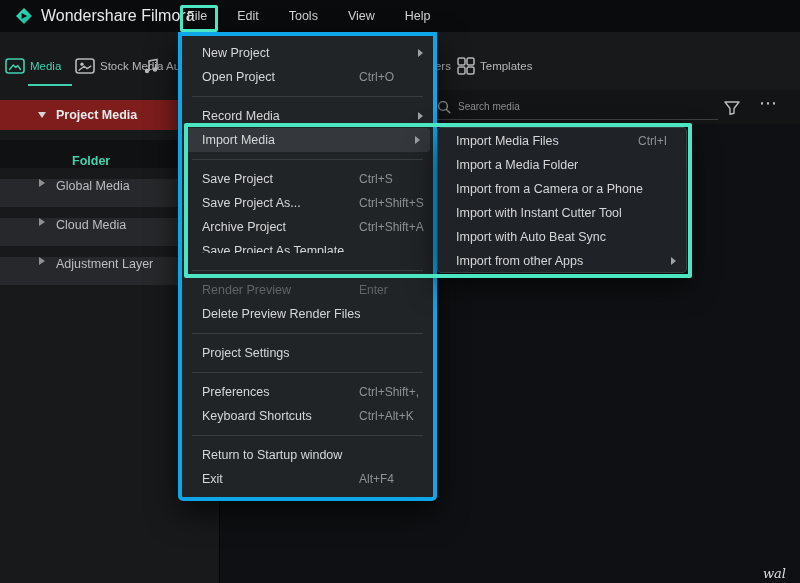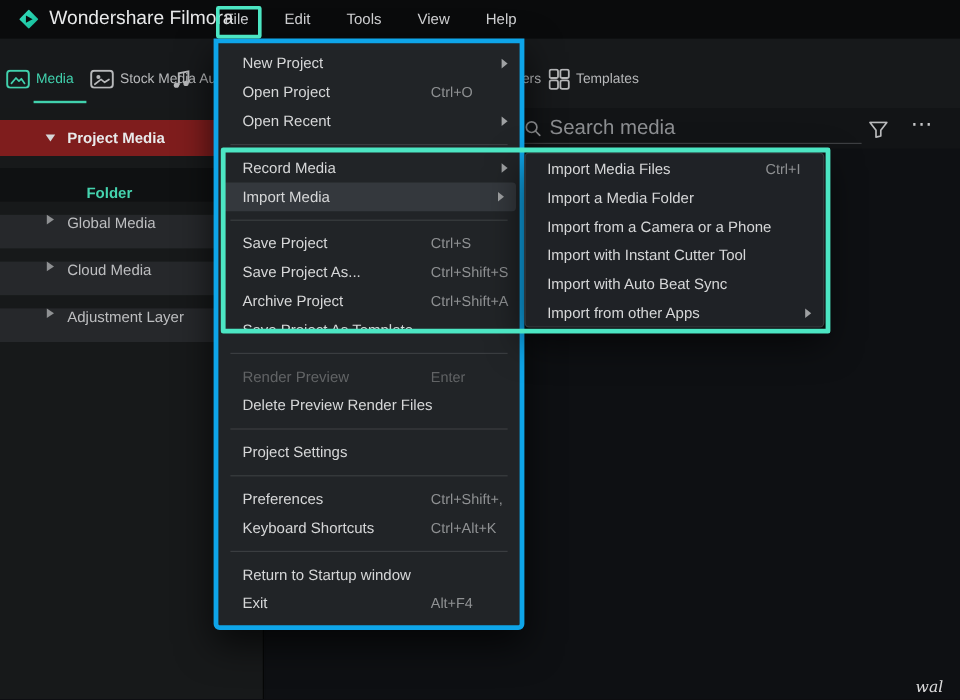--- a/index.html
+++ b/index.html
@@ -23,21 +23,21 @@
   .tab .tab-label{font-size:11.5px;white-space:nowrap;}
   .tab.active{color:#41d1ad;}
   .tab .tab-underline{position:absolute;bottom:1px;left:23px;right:23px;height:2px;background:#41d1ad;}
 
   
   .searchrow{position:absolute;top:90px;left:220px;right:0;height:34px;background:#121416;z-index:5;}
   .search-field{position:absolute;left:210px;top:4px;width:288px;height:26px;}
   .search-icon{position:absolute;left:7px;top:6px;display:flex;}
   .search-input{position:absolute;left:0;top:0;width:100%;height:100%;box-sizing:border-box;
       background:transparent;border:none;border-bottom:1px solid #3d3f42;outline:none;
-      color:#c8c9cb;font-size:17px;padding:0 6px 0 28px;font-family:"Liberation Sans",sans-serif;}
+      color:#c8c9cb;font-size:10px;padding:0 6px 0 28px;font-family:"Liberation Sans",sans-serif;}
   .search-input::placeholder{color:#8d8f92;}
   .filter-btn{position:absolute;right:60px;top:11px;display:flex;cursor:pointer;}
   .more-btn{position:absolute;right:22px;top:2px;font-size:18px;color:#c4c5c7;letter-spacing:1px;cursor:pointer;}
 
   
   .sidebar{position:absolute;top:90px;left:0;width:220px;bottom:0;background:#17191a;
            border-right:1px solid #060707;box-sizing:border-box;z-index:5;}
   .sb-header{position:absolute;top:10px;left:0;right:0;height:30px;background:#7f1d1d;
              display:flex;align-items:center;color:#e9eaeb;font-weight:bold;font-size:12.5px;}
   .sb-folder{position:absolute;top:50px;left:0;right:0;height:28px;background:#0f1112;
@@ -206,21 +206,20 @@
         <div class="sb-row">
           <span class="tri-right"></span>
           <span>Adjustment Layer</span>
         </div>
       </div>
   </div>
 
   <div class="filemenu">
       <div class="menu-item"><span class="mi-label">New Project</span><span class="mi-arrow"></span></div>
       <div class="menu-item"><span class="mi-label">Open Project</span><span class="shortcut">Ctrl+O</span></div>
-      <div class="menu-item"><span class="mi-label">Open Recent</span><span class="mi-arrow"></span></div>
       <div class="menu-sep"></div>
       <div class="menu-item"><span class="mi-label">Record Media</span><span class="mi-arrow"></span></div>
       <div class="menu-item highlighted"><span class="mi-label">Import Media</span><span class="mi-arrow"></span></div>
       <div class="menu-sep"></div>
       <div class="menu-item"><span class="mi-label">Save Project</span><span class="shortcut">Ctrl+S</span></div>
       <div class="menu-item"><span class="mi-label">Save Project As...</span><span class="shortcut">Ctrl+Shift+S</span></div>
       <div class="menu-item"><span class="mi-label">Archive Project</span><span class="shortcut">Ctrl+Shift+A</span></div>
       <div class="menu-item cut">
         <span class="mi-label">Save Project As Template</span>
       </div>

